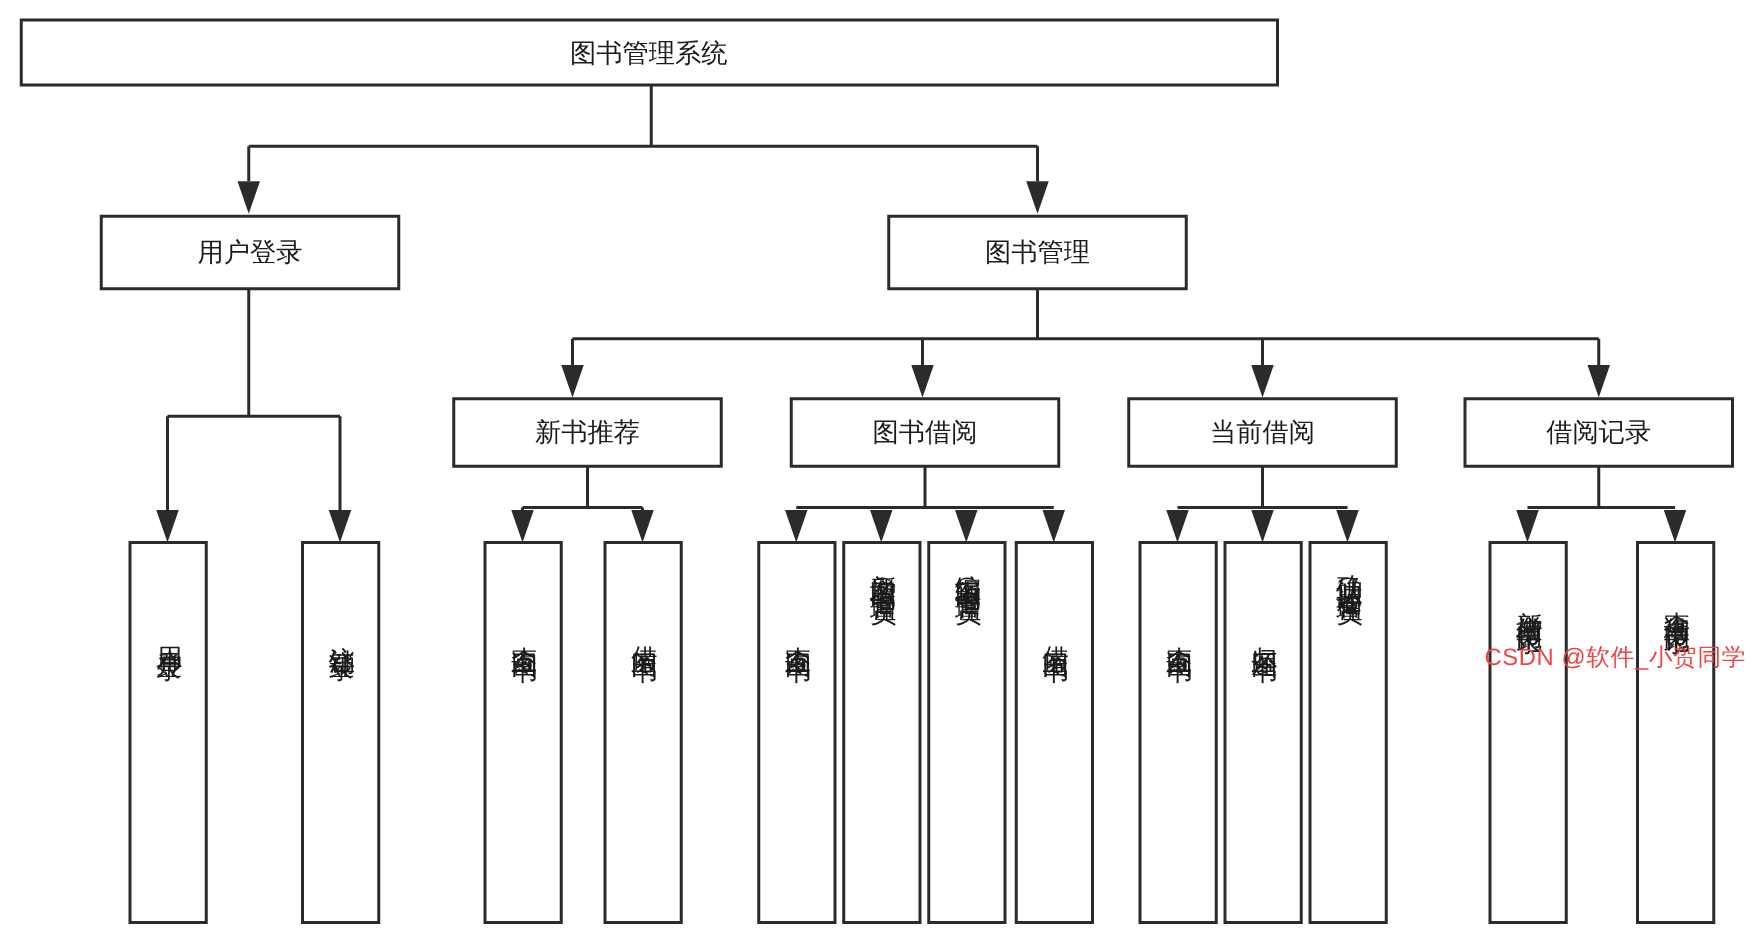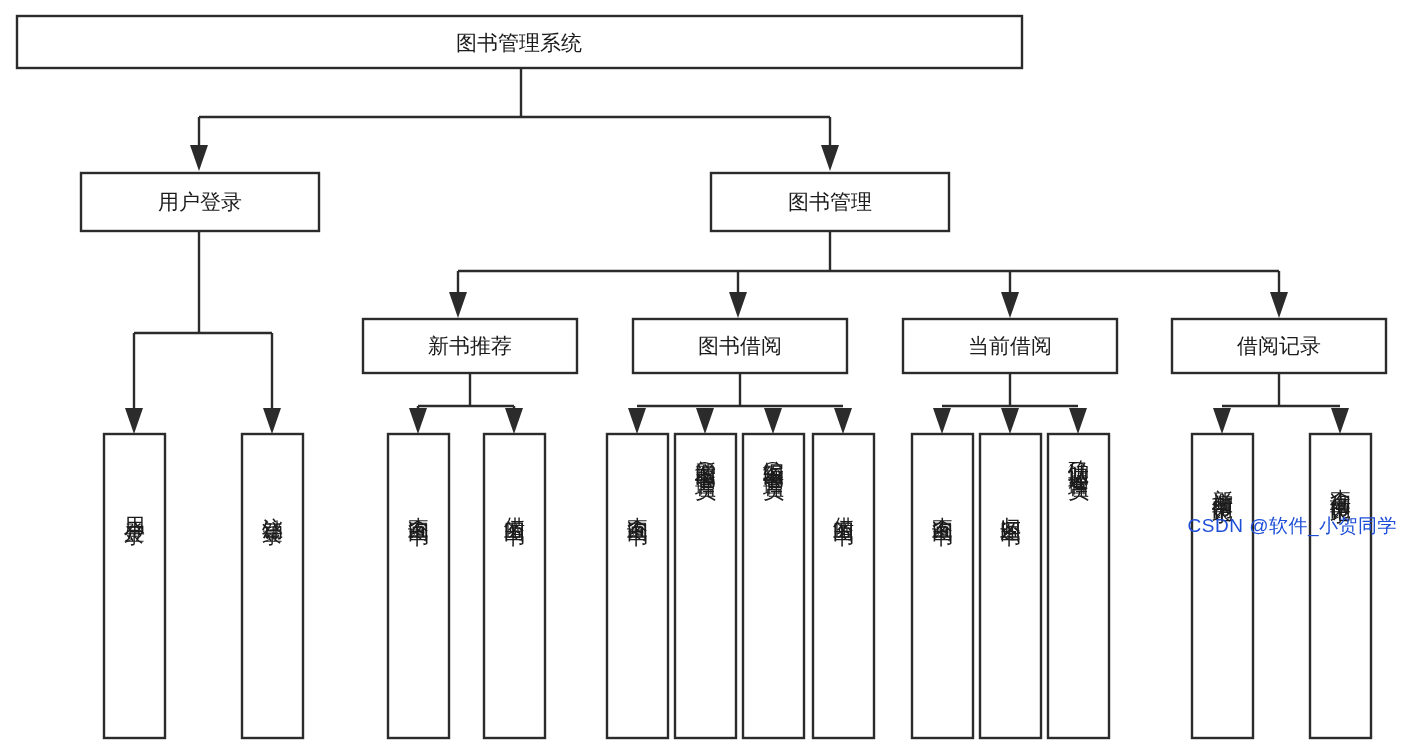--- a/index.html
+++ b/index.html
@@ -61,21 +61,21 @@
     white-space: nowrap;
     transform: translateX(-50%);
     pointer-events: none;
   }
   .watermark {
     position: absolute;
     right: 8px;
     bottom: 4px;
     font-family: "Liberation Sans", "DejaVu Sans", sans-serif;
     font-size: 19px;
-    color: #1d4ed8;
+    color: #ef4444;
     letter-spacing: 0.5px;
     white-space: nowrap;
   }
 </style>
 </head>
 <body>
 
 <div id="diagram-root">
 
   <svg class="tree-canvas" viewBox="0 0 1405 747" xmlns="http://www.w3.org/2000/svg">

